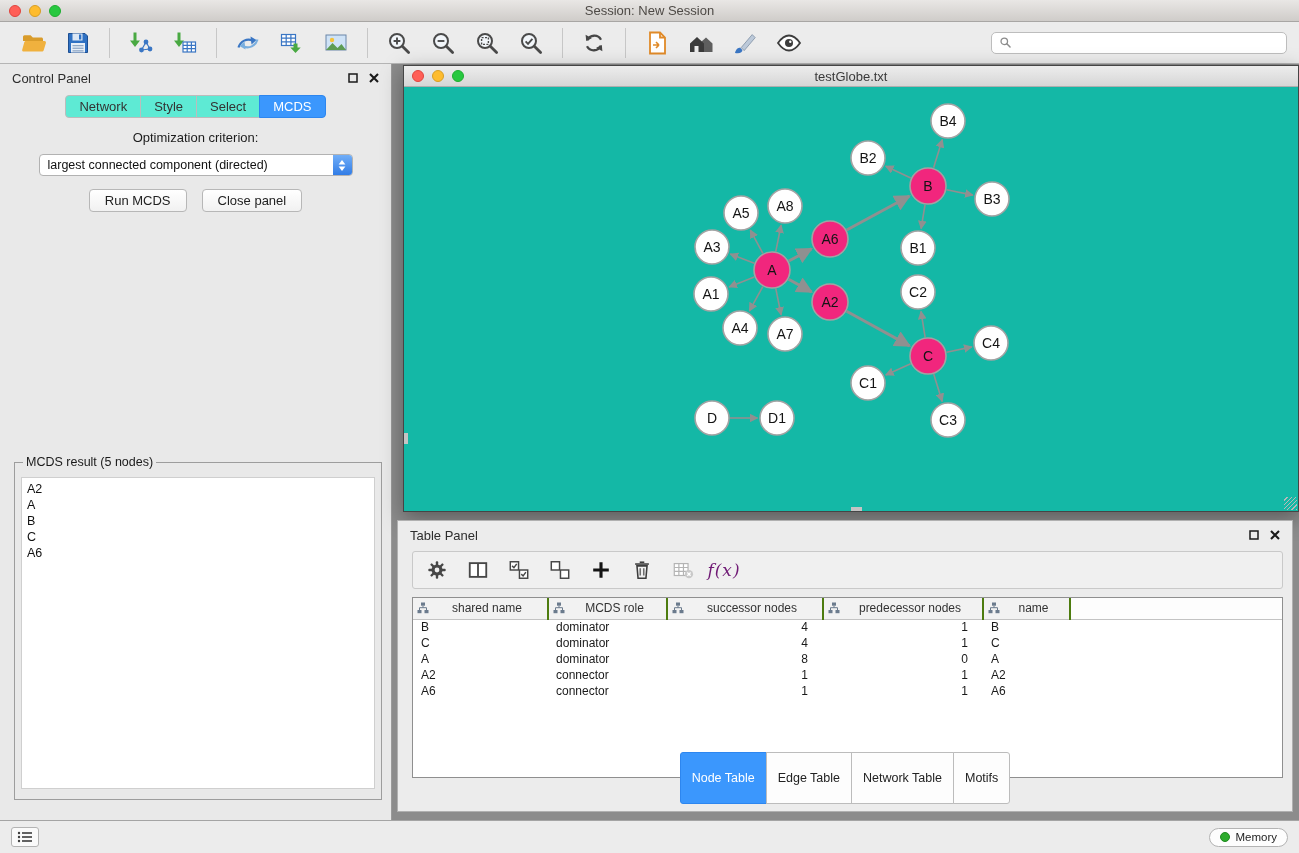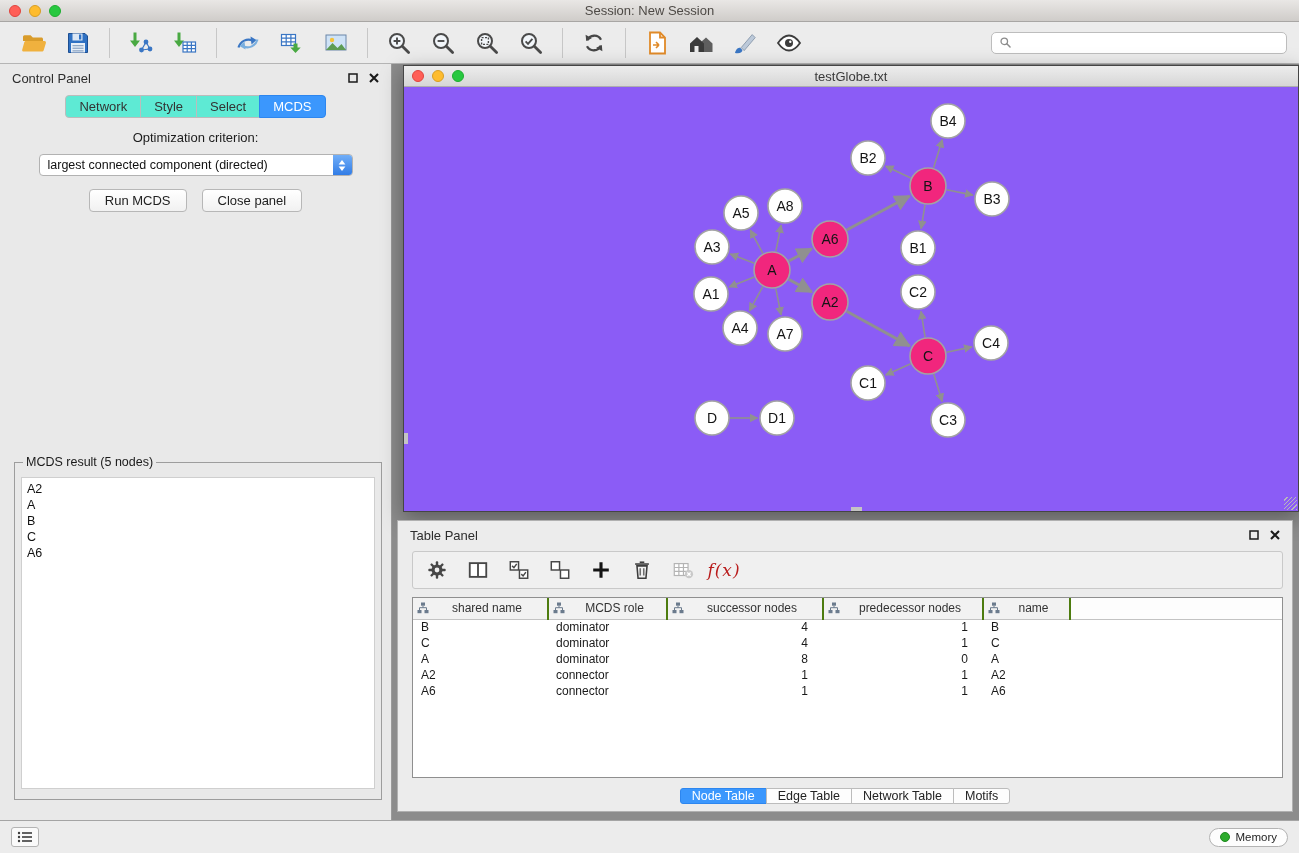--- a/index.html
+++ b/index.html
@@ -47,47 +47,47 @@
   .result-box{position:absolute;left:14px;width:368px;top:391px;height:345px;border:1px solid #9d9d9d;background:transparent;padding:8px 6px 10px;}
   .result-box legend{font-size:12.5px;color:#1a1a1a;padding:0 3px;margin-left:2px;}
   .result-list{background:#fff;border:1px solid #cfcfcf;width:100%;height:312px;padding:3px 5px;font-size:12.5px;color:#111;overflow:auto;}
   .result-item{line-height:16px;}
 
   
   .net-window{position:absolute;left:403px;top:65px;width:896px;height:447px;background:#fff;border:1px solid #454545;box-shadow:0 6px 20px rgba(0,0,0,.35);}
   .net-titlebar{height:21px;background:linear-gradient(#ededed,#d6d6d6);border-bottom:1px solid #aeaeae;position:relative;display:flex;align-items:center;}
   .net-traffic{position:absolute;left:8px;top:4px;display:flex;gap:8px;}
   .net-title{flex:1;text-align:center;font-size:13px;color:#3a3a3a;}
-  .net-canvas{position:absolute;top:21px;left:0;right:0;bottom:0;background:#8b5cf6;overflow:hidden;}
+  .net-canvas{position:absolute;top:21px;left:0;right:0;bottom:0;background:#14b8a6;overflow:hidden;}
   .net-canvas svg{display:block;}
   .edge{stroke:var(--edge,#909090);stroke-width:1.6;}
   .edge.thick{stroke-width:3;}
   .node{fill:#fff;stroke:#a3a3a3;stroke-width:1.6;}
   .node.mcds{fill:var(--pink,#f1267d);stroke:#a3a3a3;}
   .node-label{font-family:"Liberation Sans",sans-serif;font-size:14px;fill:#141414;text-anchor:middle;}
   #arrowhead path{fill:var(--edge,#909090);}
   .vthumb{position:absolute;left:0;top:346px;width:4px;height:11px;background:#c4c4c4;}
   .hthumb{position:absolute;left:447px;bottom:0;width:11px;height:4px;background:#c4c4c4;}
   .resize-grip{position:absolute;right:1px;bottom:1px;width:13px;height:13px;background:repeating-linear-gradient(135deg,transparent 0 2px,#b9b9b9 2px 3px);}
 
   
   .table-panel{position:absolute;left:397px;top:520px;width:896px;height:292px;background:#ececec;border:1px solid #b0b0b0;}
   .tp-toolbar{position:absolute;top:30px;left:14px;right:9px;height:38px;background:#f0f0f0;border:1px solid #c9c9c9;border-radius:3px;display:flex;align-items:center;padding:0 12px;gap:17px;}
   .tp-icon{width:24px;height:24px;display:inline-flex;align-items:center;justify-content:center;cursor:default;}
   .tp-icon svg{width:22px;height:22px;}
-  .fx-glyph{font-family:"DejaVu Serif",serif;font-style:italic;font-size:17px;color:#b91c1c;letter-spacing:1px;}
+  .fx-glyph{font-family:"DejaVu Serif",serif;font-style:italic;font-size:17px;color:#701a75;letter-spacing:1px;}
   .tp-table-wrap{position:absolute;left:14px;right:9px;top:76px;bottom:33px;background:#fff;border:1px solid #8f8f8f;overflow:hidden;}
   table{border-collapse:collapse;table-layout:fixed;width:100%;font-size:12px;}
   th{background:#f2f2f2;border-right:2px solid #4d7c0f;border-bottom:1px solid #c3c3c3;height:21px;font-weight:normal;color:#333;position:relative;text-align:center;padding:0 4px 0 18px;white-space:nowrap;overflow:hidden;}
   th .col-icon{position:absolute;left:4px;top:4px;width:12px;height:12px;}
   th.filler{background:#fdfdfd;border-right:none;padding:0;}
   td{height:16px;padding:0 8px;color:#1a1a1a;white-space:nowrap;overflow:hidden;}
   td.num{text-align:right;padding-right:15px;}
   .tp-tabs{position:absolute;bottom:7px;left:0;right:0;display:flex;justify-content:center;}
-  .tp-tab{font-size:12.5px;padding:0 11px;background:#fdfdfd;border:1px solid #bcbcbc;color:#222;margin-left:-1px;cursor:default;}
+  .tp-tab{font-size:12.5px;padding:18px 11px;background:#fdfdfd;border:1px solid #bcbcbc;color:#222;margin-left:-1px;cursor:default;}
   .tp-tab:first-child{margin-left:0;border-radius:3px 0 0 3px;}
   .tp-tab:last-child{border-radius:0 3px 3px 0;}
   .tp-tab.active{background:var(--accent,#3b97fd);border-color:#2d86ef;color:#fff;}
 
   
   .status-bar{position:absolute;left:0;right:0;bottom:0;height:33px;background:#ececec;border-top:1px solid #a4a4a4;display:flex;align-items:center;padding:0 11px;}
   .list-btn{width:28px;height:20px;border:1px solid #b3b3b3;border-radius:3px;background:#fafafa;display:flex;align-items:center;justify-content:center;}
   .memory-btn{margin-left:auto;height:19px;border:1px solid #b3b3b3;border-radius:10px;background:#fdfdfd;display:flex;align-items:center;gap:5px;padding:0 10px;font-size:11.5px;color:#1d1d1d;}
   .mem-dot{width:10px;height:10px;border-radius:50%;background:#2cab2c;border:1px solid #1f8a1f;}
 </style>

